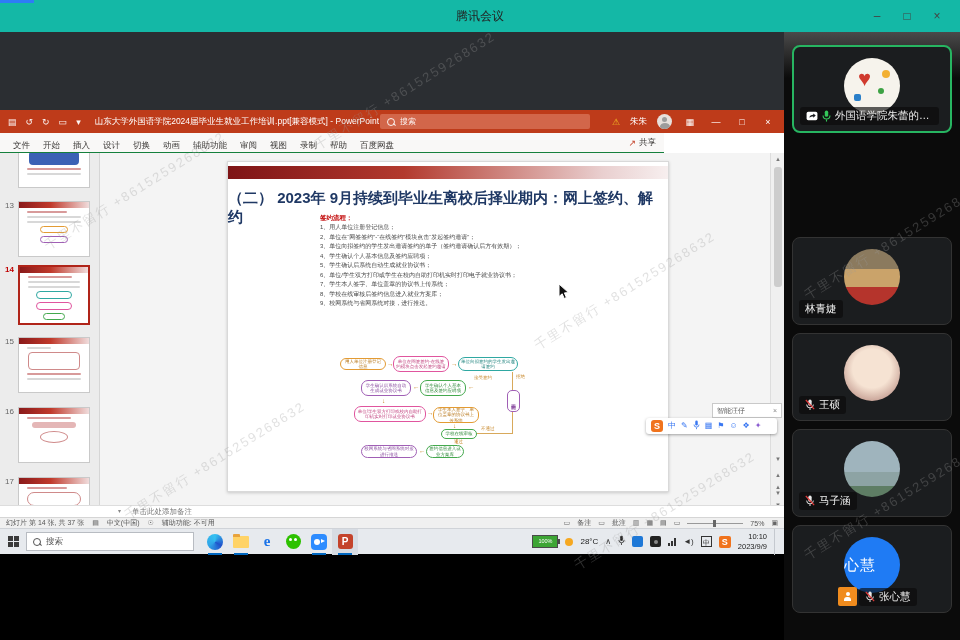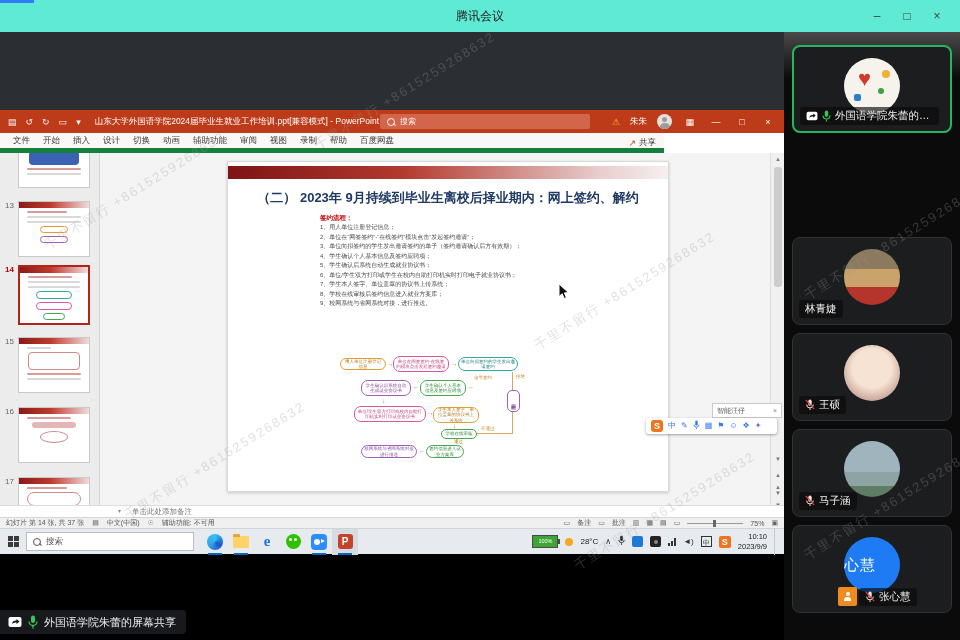--- a/index.html
+++ b/index.html
@@ -1,20 +1,20 @@
 <!DOCTYPE html>
 <html><head>
 <meta charset="utf-8">
 <style>
   html,body{margin:0;padding:0;background:#000;}
   .app{position:relative;width:960px;height:640px;overflow:hidden;background:#000;
        font-family:"Liberation Sans",sans-serif;-webkit-font-smoothing:antialiased;}
 
   
-  .tm-titlebar{position:absolute;left:0;top:0;width:960px;height:32px;background:#5eead4;display:flex;align-items:center;}
+  .tm-titlebar{position:absolute;left:0;top:0;width:960px;height:32px;background:#14b8a6;display:flex;align-items:center;}
   .tm-accent{position:absolute;left:0;top:0;width:34px;height:3px;background:#2e7cf6;}
   .tm-title{position:absolute;left:0;right:0;text-align:center;font-size:12px;color:#222;}
   .tm-controls{position:absolute;right:8px;top:0;height:32px;display:flex;align-items:center;}
   .tm-btn{width:30px;height:32px;display:flex;align-items:center;justify-content:center;font-size:12px;color:#444;cursor:default;}
 
   
   .share{position:absolute;left:0;top:32px;width:784px;height:608px;background:#000;overflow:hidden;}
   .dark-band{position:absolute;left:0;top:0;width:784px;height:78px;background:#2b2e32;}
 
   
@@ -27,40 +27,40 @@
   .mag{width:6px;height:6px;border:1px solid rgba(255,255,255,.9);border-radius:50%;position:relative;flex:none;}
   .mag::after{content:"";position:absolute;left:5px;top:5px;width:3px;height:1px;background:rgba(255,255,255,.9);transform:rotate(45deg);}
   .mag.dark{border-color:#555;} .mag.dark::after{background:#555;}
   .ppt-tb-right{position:absolute;right:0;top:0;height:23px;display:flex;align-items:center;gap:10px;padding-right:8px;}
   .warn{color:#f7c325;font-size:9px;}
   .ppt-user{font-size:8.5px;color:#fff;}
   .avatar-chip{width:15px;height:15px;border-radius:50%;background:#e7e0dc;position:relative;overflow:hidden;}
   .avatar-chip::before{content:"";position:absolute;left:5px;top:3px;width:5px;height:5px;border-radius:50%;background:#9c9c9c;}
   .avatar-chip::after{content:"";position:absolute;left:2.5px;top:9px;width:10px;height:7px;border-radius:50%;background:#9c9c9c;}
   .ppt-win-btn{font-size:9px;color:#fff;width:16px;text-align:center;}
-  .ppt-ribbon{position:absolute;left:0;top:23px;width:664px;height:20px;background:#f9f8f7;border-bottom:5px solid #15803d;display:flex;align-items:center;box-sizing:border-box;}
+  .ppt-ribbon{position:absolute;left:0;top:23px;width:664px;height:20px;background:#f9f8f7;border-bottom:1px solid #15803d;display:flex;align-items:flex-end;box-sizing:border-box;}
   .ribbon-tab{font-size:8.5px;color:#3d3a38;margin-left:13px;white-space:nowrap;}
   .ribbon-share{position:absolute;right:8px;top:0;height:20px;display:flex;align-items:center;gap:3px;font-size:8.5px;color:#3d3a38;}
   .share-arrow{color:#c4432b;font-size:9px;}
 
   .ppt-body{position:absolute;left:0;top:43px;width:720px;height:352px;background:#f4f4f4;}
   .thumbs{position:absolute;left:0;top:0;width:100px;height:352px;background:#ececec;border-right:1px solid #d6d6d6;box-sizing:border-box;overflow:hidden;}
   .thumb-num{position:absolute;left:5px;font-size:8px;color:#666;}
   .thumb-num.sel{color:#c00000;font-weight:bold;}
   .thumb{position:absolute;left:18px;width:72px;background:#fff;border:1px solid #c9c9c9;box-sizing:border-box;overflow:hidden;}
   .thumb.sel{border:2px solid #b02419;}
   .th-band{height:6px;background:linear-gradient(90deg,#8a1a1a,#c0392b 45%,#f0dcdc);}
   .th-line{height:2px;background:#d8d8d8;margin:3px 8px 0 8px;border-radius:1px;}
   .th-line.red{background:#d89a9a;}
   .th-blob{margin:3px auto 0 auto;border-radius:4px;}
 
   .canvas{position:absolute;left:101px;top:0;width:669px;height:352px;background:#f4f4f4;}
   .slide{position:absolute;left:126px;top:8px;width:442px;height:331px;background:#fff;border:1px solid #d9d9d9;box-shadow:0 1px 3px rgba(0,0,0,.18);box-sizing:border-box;}
   .s-band{position:absolute;left:0;top:4px;width:100%;height:13px;background:linear-gradient(90deg,#7e1416,#b33a2e 40%,#e9cfcf 85%,#f7efef);}
-  .s-title{position:absolute;left:0;top:27px;width:100%;text-align:center;font-size:13px;font-weight:bold;color:#1f3864;}
+  .s-title{position:absolute;left:0;top:27px;width:100%;font-size:15px;font-weight:bold;color:#1f3864;}
   .s-sec{position:absolute;left:92px;top:52px;font-size:6.5px;font-weight:bold;color:#c00000;}
   .s-steps{position:absolute;left:92px;top:61px;width:300px;font-size:6px;line-height:9.5px;color:#4a4a4a;}
   .fc{position:absolute;background:#fff;border:1px solid;border-radius:7px;font-size:4.5px;line-height:1.15;display:flex;align-items:center;justify-content:center;text-align:center;padding:1px 2px;box-sizing:border-box;overflow:hidden;}
   .fco{border-color:#e39b33;color:#b97a1f;}
   .fcp{border-color:#e0559e;color:#c2437f;}
   .fct{border-color:#2fa8a2;color:#1f837e;}
   .fcg{border-color:#44a94e;color:#2f8a3a;}
   .fcv{border-color:#a05fb5;color:#8a4da0;}
   .fc-arrow{position:absolute;font-size:6.5px;color:#c8882b;line-height:1;}
   .fc-lbl{position:absolute;font-size:4.5px;color:#c8882b;line-height:1.1;}
@@ -446,32 +446,20 @@
         <span class="zh-box">中</span>
         <span class="sg-tray">S</span>
         <span class="clock">
           <div>10:10</div>
           <div>2023/9/9</div>
         </span>
         <span class="peek"></span>
       </div>
     </div>
 
-    <div class="share-label">
-      <svg width="14" height="12" viewBox="0 0 14 12">
-          <rect x="0.5" y="1" width="13" height="10" rx="2" fill="#fff"></rect>
-          <path d="M4 8 C4 5.5 6 4.5 8.5 4.5 L8.5 3 L11.5 5.5 L8.5 8 L8.5 6.5 C6.5 6.5 5 7 4 8 Z" fill="#17191d"></path>
-        </svg>
-      <svg width="10" height="14" viewBox="0 0 10 14">
-          <rect x="3" y="0.5" width="4" height="7.5" rx="2" fill="#34c759"></rect>
-          <path d="M1 6.5 a4 4 0 0 0 8 0" fill="none" stroke="#34c759" stroke-width="1.3"></path>
-          <line x1="5" y1="11" x2="5" y2="13.5" stroke="#34c759" stroke-width="1.3"></line>
-        </svg>
-      <span class="share-label-text">外国语学院朱蕾的屏幕共享</span>
-    </div>
 
     <svg class="cursor" width="12" height="17" viewBox="0 0 12 17">
       <polygon points="1,1 1,13.5 4.2,10.8 6.2,15.5 8.4,14.5 6.4,9.9 10.5,9.6" fill="#111" stroke="#fff" stroke-width="1"></polygon>
     </svg>
   </div>
 
   <div class="sidebar">
 
     <div class="tile active" style="top:13px;">
       <div class="pav av1">

